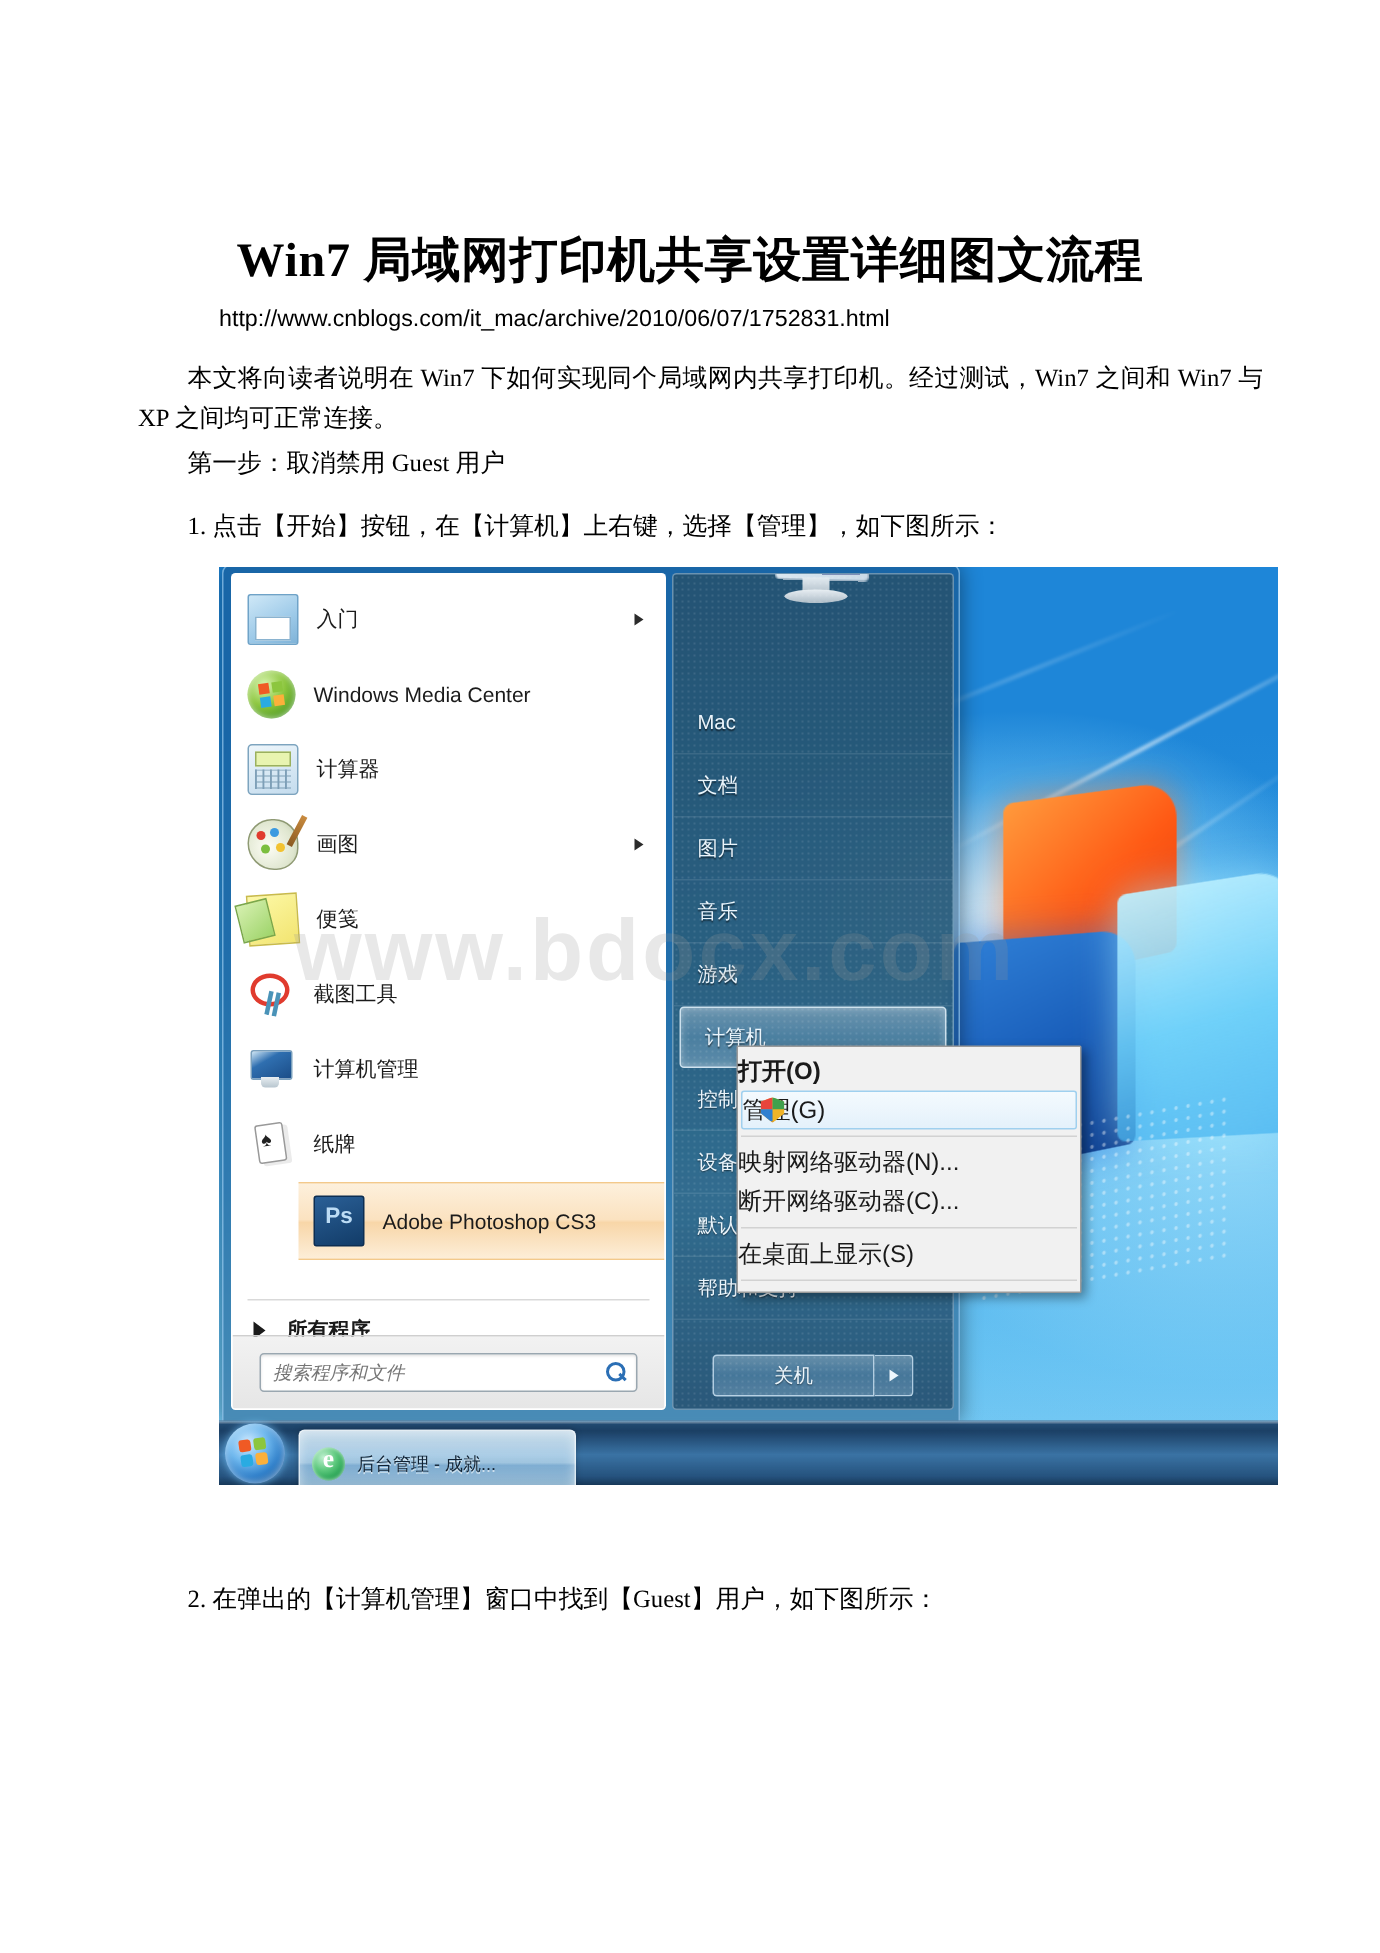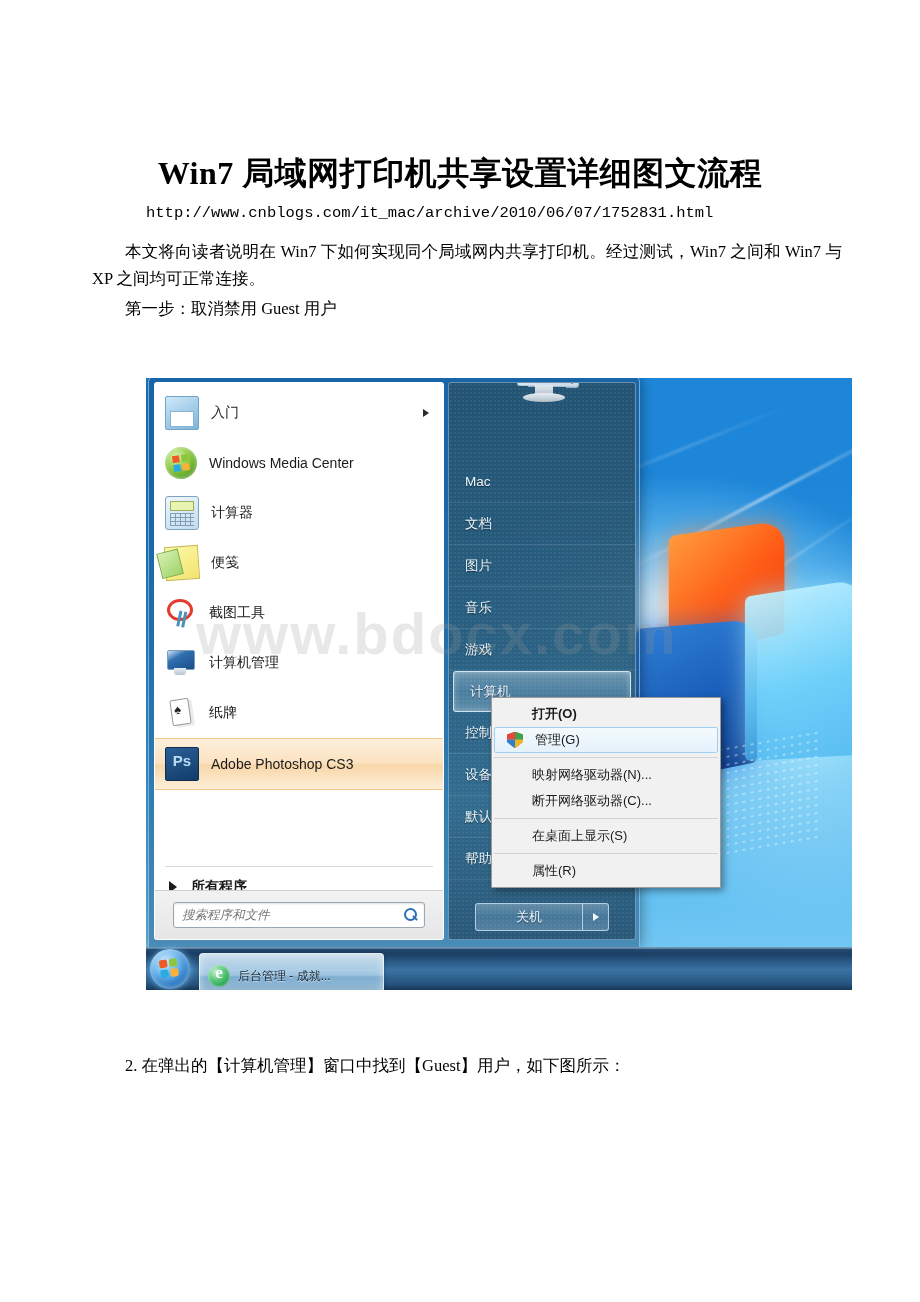--- a/index.html
+++ b/index.html
@@ -15,21 +15,21 @@
 
   
   .doc-title{
     position:absolute; left:0; top:152px; width:920px;
     text-align:center;
     font-family:"Liberation Serif", serif;
     font-weight:bold; font-size:32px; letter-spacing:0.5px;
   }
   .doc-url{
     position:absolute; left:146px; top:204px;
-    font-family:Liberation Mono, monospace;
+    font-family:Liberation Sans, sans-serif;
     font-size:15.5px;
     white-space:nowrap;
   }
   .para{
     position:absolute; left:92px; width:750px;
     font-family:"Liberation Serif", serif;
     font-size:16.5px; line-height:27px;
     text-align:justify;
   }
   .p-intro{ top:238px; text-indent:2em; }
@@ -189,20 +189,21 @@
   }
   .sm-item .arrow{
     position:absolute; right:14px; top:50%; transform:translateY(-50%);
     width:0;height:0;border-left:6px solid #2b2b2b;
     border-top:4px solid transparent;border-bottom:4px solid transparent;
   }
   .sm-item.highlight{
     background:linear-gradient(180deg,#fdf0dc 0%,#fbe2c0 48%,#f8d6a8 52%,#fdeed8 100%);
     border-top:1px solid #f3c98b;
     border-bottom:1px solid #f3c98b;
+    margin-left:44px;
   }
   .ico{width:32px;height:32px;flex:0 0 auto;position:relative;}
 
   
   .ico-getstarted{background:linear-gradient(150deg,#cfe8f7 0%,#9cc9e8 60%,#7fb3d8 100%);border:1px solid #6fa3c8;border-radius:2px;}
   .ico-getstarted::after{content:"";position:absolute;left:4px;top:14px;width:22px;height:14px;background:#fff;border:1px solid #8ab3d0;}
   .ico-wmc{border-radius:50%;background:radial-gradient(circle at 35% 30%,#d8f4b0 0%,#8cc63e 45%,#4e9a22 78%,#2e6a12 100%);box-shadow:inset 0 0 4px rgba(255,255,255,.7);}
   .ico-wmc::after{content:"";position:absolute;left:8px;top:8px;width:16px;height:16px;
     background:
       linear-gradient(#f05a24,#f05a24) 0 0/7px 7px no-repeat,
@@ -338,21 +339,21 @@
     position:absolute; left:345px; top:319px; width:228px;
     background:#f1f1f1;
     border:1px solid #9a9a9a;
     box-shadow:3px 3px 7px rgba(0,0,0,.38);
     padding:3px 0;
     font-family:"Liberation Sans", sans-serif;
     border-radius:1px;
   }
   .ctx-item{
     height:26px;display:flex;align-items:center;
-    padding-left:40px;font-size:13px;color:#1a1a1a;position:relative;text-align:right;
+    font-size:16px;color:#1a1a1a;position:relative;text-align:right;
   }
   .ctx-item.bold{font-weight:bold;}
   .ctx-item.hl{
     background:linear-gradient(180deg,#f4fafe 0%,#e4f1fb 100%);
     border:1px solid #9fd0ef;
     margin:0 2px;
     height:24px;
     border-radius:2px;
   }
   .ctx-sep{height:1px;background:#d2d2d2;margin:4px 2px;}
@@ -383,20 +384,21 @@
 </style>
 </head>
 <body>
 
 <div class="page">
 
   <div class="doc-title">Win7 局域网打印机共享设置详细图文流程</div>
   <div class="doc-url">http://www.cnblogs.com/it_mac/archive/2010/06/07/1752831.html</div>
   <div class="para p-intro">本文将向读者说明在 Win7 下如何实现同个局域网内共享打印机。经过测试，Win7 之间和 Win7 与 XP 之间均可正常连接。</div>
   <div class="para p-step1">第一步：取消禁用 Guest 用户</div>
+  <div class="para p-item1">1. 点击【开始】按钮，在【计算机】上右键，选择【管理】，如下图所示：</div>
   <div class="para p-item2">2. 在弹出的【计算机管理】窗口中找到【Guest】用户，如下图所示：</div>
 
   <div class="shot">
 
     <div class="wallpaper">
       <div class="wp-streak s3"></div>
       <div class="wp-streak"></div>
       <div class="wp-streak s2"></div>
       <div class="wp-logo">
         <div class="flag f-red"></div>
@@ -420,20 +422,25 @@
           <div class="sm-item">
             <span class="ico ico-wmc"></span>
             <span>Windows Media Center</span>
           </div>
 
           <div class="sm-item">
             <span class="ico ico-calc"></span>
             <span>计算器</span>
           </div>
 
+          <div class="sm-item">
+            <span class="ico ico-paint"></span>
+            <span>画图</span>
+            <span class="arrow"></span>
+          </div>
 
           <div class="sm-item">
             <span class="ico ico-note"></span>
             <span>便笺</span>
           </div>
 
           <div class="sm-item">
             <span class="ico ico-snip"></span>
             <span>截图工具</span>
           </div>
@@ -524,21 +531,20 @@
       <div class="ctx-item hl">
         <span class="shield"></span>
         <span>管理(G)</span>
       </div>
       <div class="ctx-sep"></div>
       <div class="ctx-item">映射网络驱动器(N)...</div>
       <div class="ctx-item">断开网络驱动器(C)...</div>
       <div class="ctx-sep"></div>
       <div class="ctx-item">在桌面上显示(S)</div>
       <div class="ctx-sep"></div>
-      <div class="ctx-item">属性(R)</div>
     </div>
 
     <div class="taskbar">
       <div class="start-orb">
         <div class="orb-flag">
           <div class="orb-q a"></div>
           <div class="orb-q b"></div>
           <div class="orb-q c"></div>
           <div class="orb-q d"></div>
         </div>

